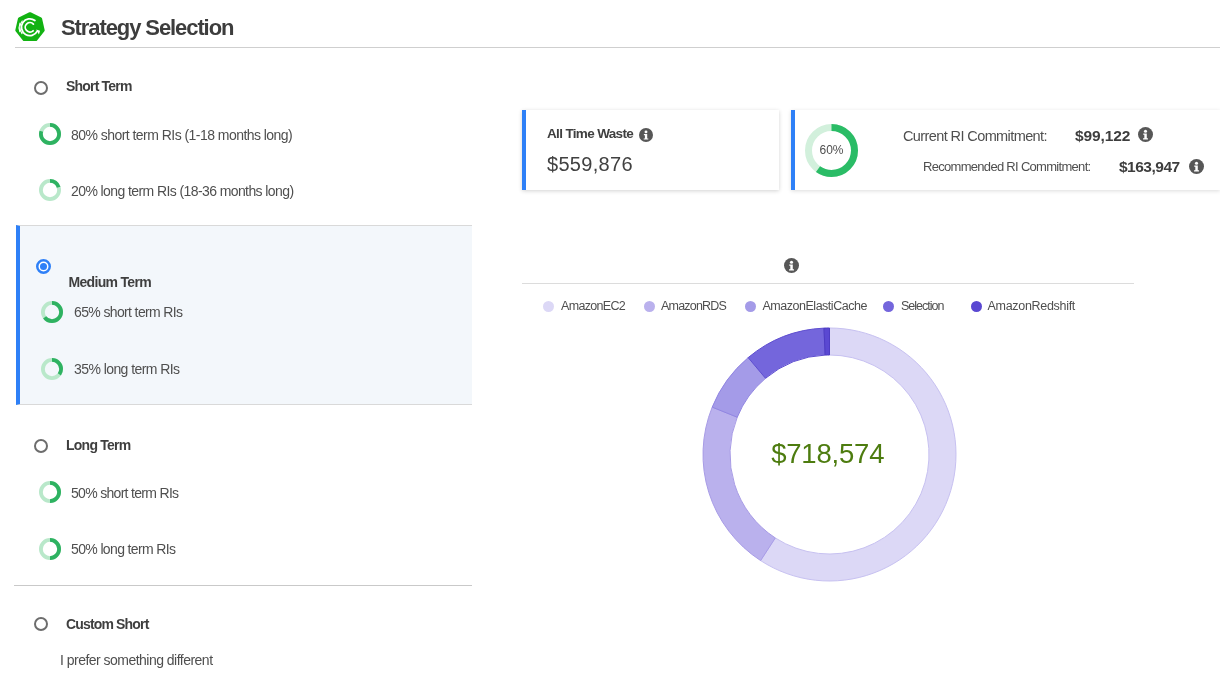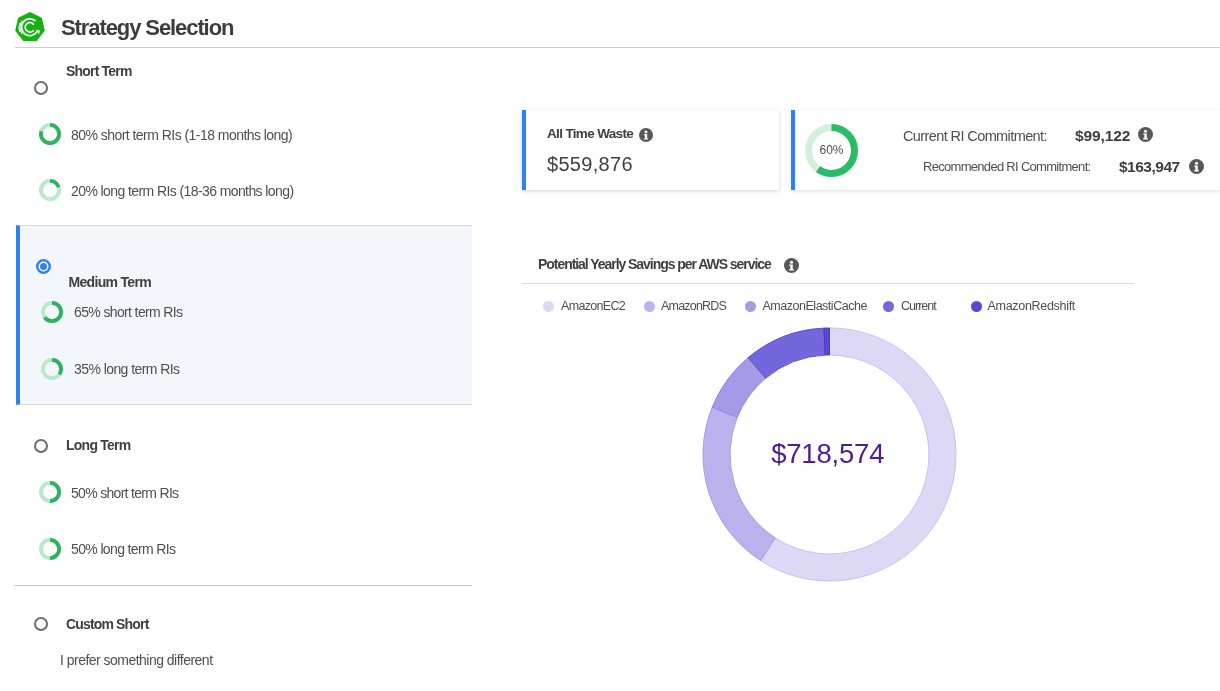--- a/index.html
+++ b/index.html
@@ -22,21 +22,21 @@
       <path d="M 18.4 12.1 A 4.7 4.7 0 1 0 18.1 18.8" stroke-width="1.8"></path>
       <path d="M 7.2 9.0 A 10.7 10.7 0 0 0 7.0 21.6" stroke-width="1.15"></path>
       <path d="M 4.9 11.1 A 12.6 12.6 0 0 0 4.8 19.8" stroke-width="1.05"></path>
     </g>
     <path d="M21.2 17.5 l3.9 1.2 l-1.2 3.8 z" fill="#fff"></path>
   </svg>
   <div class="abs" id="t_title" style="left:61px; top:14.6px; font-size:22px; font-weight:bold; color:#3d3d3d; letter-spacing:-1.09px;">Strategy Selection</div>
   <div class="abs" style="left:15px; top:47px; width:1205px; height:1px; background:#cfcfcf;"></div>
 
   <div class="abs radio" style="left:34px; top:81px;"></div>
-  <div class="abs blbl" id="t_short" style="left:66px; top:63px; letter-spacing:-0.81px;">Short Term</div>
+  <div class="abs blbl" id="t_short" style="left:66px; top:78px; letter-spacing:-0.81px;">Short Term</div>
 
   <svg class="abs ring" style="left:39px; top:123px;" width="22" height="22" viewBox="0 0 22 22">
     <circle cx="11" cy="11" r="9.1" fill="none" stroke="#b9e8ca" stroke-width="3.8"></circle>
     <circle cx="11" cy="11" r="9.1" fill="none" stroke="#2eb261" stroke-width="3.8" pathLength="100" stroke-dasharray="80 100" transform="rotate(-90 11 11)"></circle>
   </svg>
   <div class="abs lbl" id="t_80" style="left:71px; top:126.6px; letter-spacing:-0.54px;">80% short term RIs (1-18 months long)</div>
 
   <svg class="abs ring" style="left:39px; top:179px;" width="22" height="22" viewBox="0 0 22 22">
     <circle cx="11" cy="11" r="9.1" fill="none" stroke="#b9e8ca" stroke-width="3.8"></circle>
     <circle cx="11" cy="11" r="9.1" fill="none" stroke="#2eb261" stroke-width="3.8" pathLength="100" stroke-dasharray="20 100" transform="rotate(-90 11 11)"></circle>
@@ -107,41 +107,40 @@
       <path d="M4.9 6.1 h3.3 v4.3 h1.1 v1.2 H4.7 v-1.2 H5.9 V7.3 H4.9 Z" fill="#fff"></path>
   </svg>
   <span class="abs lbl" id="t_cl2" style="left:923px; top:158.5px; font-size:13px; letter-spacing:-0.7px;">Recommended RI Commitment:</span>
   <span class="abs" id="t_cv2" style="left:1119px; top:157.6px; font-size:15.5px; font-weight:bold; color:#3d3d3d; letter-spacing:-0.5px;">$163,947</span>
   <svg class="abs" style="left:1189px; top:158.5px;" width="15" height="15" viewBox="0 0 14 14">
     <circle cx="7" cy="7" r="7" fill="#575757"></circle>
       <circle cx="7" cy="3.9" r="1.45" fill="#fff"></circle>
       <path d="M4.9 6.1 h3.3 v4.3 h1.1 v1.2 H4.7 v-1.2 H5.9 V7.3 H4.9 Z" fill="#fff"></path>
   </svg>
 
-  <div class="abs blbl" id="t_pys" style="left:538px; top:256.1px; font-size:14px; letter-spacing:-1.05px;">Potential Yearly Savings per AWS service</div>
   <svg class="abs" style="left:783.5px; top:258px;" width="15" height="15" viewBox="0 0 14 14">
     <circle cx="7" cy="7" r="7" fill="#575757"></circle>
       <circle cx="7" cy="3.9" r="1.45" fill="#fff"></circle>
       <path d="M4.9 6.1 h3.3 v4.3 h1.1 v1.2 H4.7 v-1.2 H5.9 V7.3 H4.9 Z" fill="#fff"></path>
   </svg>
   <div class="abs" style="left:522px; top:283px; width:612px; height:1px; background:#dcdcdc;"></div>
 
   <div class="abs" style="left:543px; top:300.5px; width:11px; height:11px; border-radius:50%; background:#dcd8f6;"></div>
   <div class="abs lbl" id="t_l1" style="left:561px; top:299.3px; font-size:12.5px; letter-spacing:-0.68px;">AmazonEC2</div>
   <div class="abs" style="left:644px; top:300.5px; width:11px; height:11px; border-radius:50%; background:#bab1ed;"></div>
   <div class="abs lbl" id="t_l2" style="left:661px; top:299.3px; font-size:12.5px; letter-spacing:-0.8px;">AmazonRDS</div>
   <div class="abs" style="left:745px; top:300.5px; width:11px; height:11px; border-radius:50%; background:#a49be8;"></div>
   <div class="abs lbl" id="t_l3" style="left:762.5px; top:299.3px; font-size:12.5px; letter-spacing:-0.48px;">AmazonElastiCache</div>
   <div class="abs" style="left:883px; top:300.5px; width:11px; height:11px; border-radius:50%; background:#7466dc;"></div>
-  <div class="abs lbl" id="t_l4" style="left:901px; top:299.3px; font-size:12.5px; letter-spacing:-1.0px;">Current</div>
+  <div class="abs lbl" id="t_l4" style="left:901px; top:299.3px; font-size:12.5px; letter-spacing:-1.0px;">Selection</div>
   <div class="abs" style="left:970.5px; top:300.5px; width:11px; height:11px; border-radius:50%; background:#5a48d2;"></div>
   <div class="abs lbl" id="t_l5" style="left:987.5px; top:299.3px; font-size:12.5px; letter-spacing:-0.3px;">AmazonRedshift</div>
 
   <svg class="abs" style="left:698.5px; top:323.5px;" width="261" height="261" viewBox="0 0 261 261">
     <path d="M130.50 4.00 A126.5 126.5 0 1 1 61.60 236.59 L76.31 213.95 A99.5 99.5 0 1 0 130.50 31.00 Z" fill="#dcd8f6" stroke="#c7c1f1" stroke-width="1"></path>
     <path d="M61.60 236.59 A126.5 126.5 0 0 1 13.21 83.11 L38.25 93.23 A99.5 99.5 0 0 0 76.31 213.95 Z" fill="#bab1ed" stroke="#a89ce6" stroke-width="1"></path>
     <path d="M13.21 83.11 A126.5 126.5 0 0 1 49.19 33.60 L66.54 54.28 A99.5 99.5 0 0 0 38.25 93.23 Z" fill="#a49be8" stroke="#9186e2" stroke-width="1"></path>
     <path d="M49.19 33.60 A126.5 126.5 0 0 1 124.98 4.12 L126.16 31.09 A99.5 99.5 0 0 0 66.54 54.28 Z" fill="#7466dc" stroke="#5f4fd0" stroke-width="1"></path>
     <path d="M124.98 4.12 A126.5 126.5 0 0 1 130.50 4.00 L130.50 31.00 A99.5 99.5 0 0 0 126.16 31.09 Z" fill="#5a48d2" stroke="#4d3cc4" stroke-width="1"></path>
   </svg>
-  <div class="abs" id="t_donut" style="left:697.7px; top:437.9px; width:260px; text-align:center; font-size:27.5px; color:#4c1d95; letter-spacing:-0.2px;">$718,574</div>
+  <div class="abs" id="t_donut" style="left:697.7px; top:437.9px; width:260px; text-align:center; font-size:27.5px; color:#4d7c0f; letter-spacing:-0.2px;">$718,574</div>
 
 </div>
 
 </body></html>

